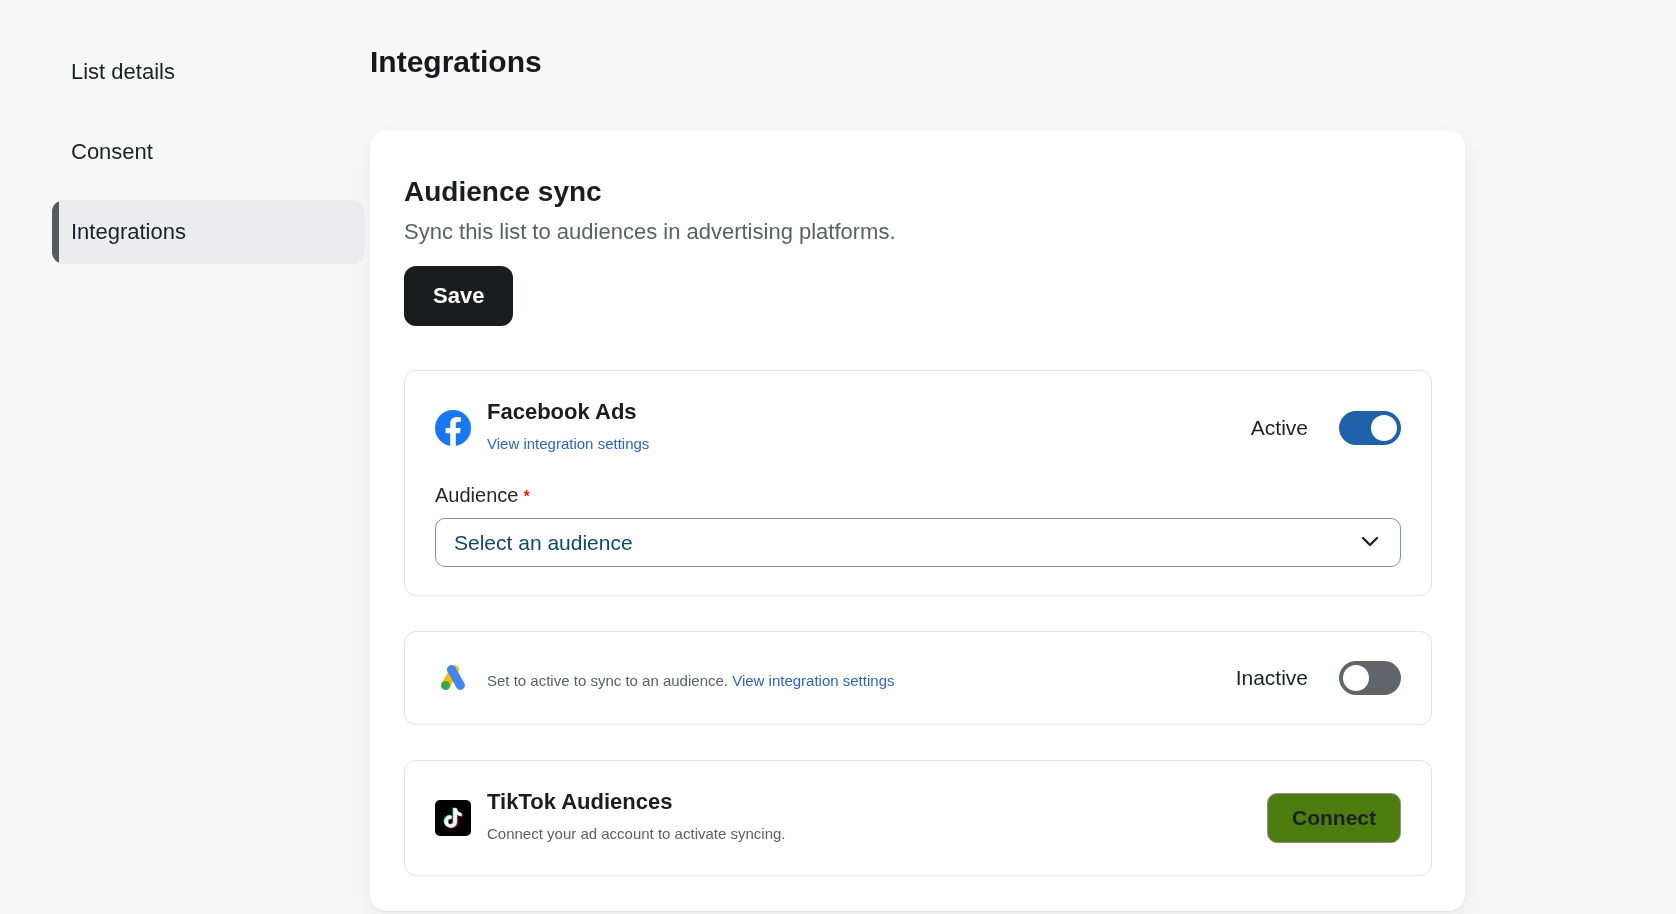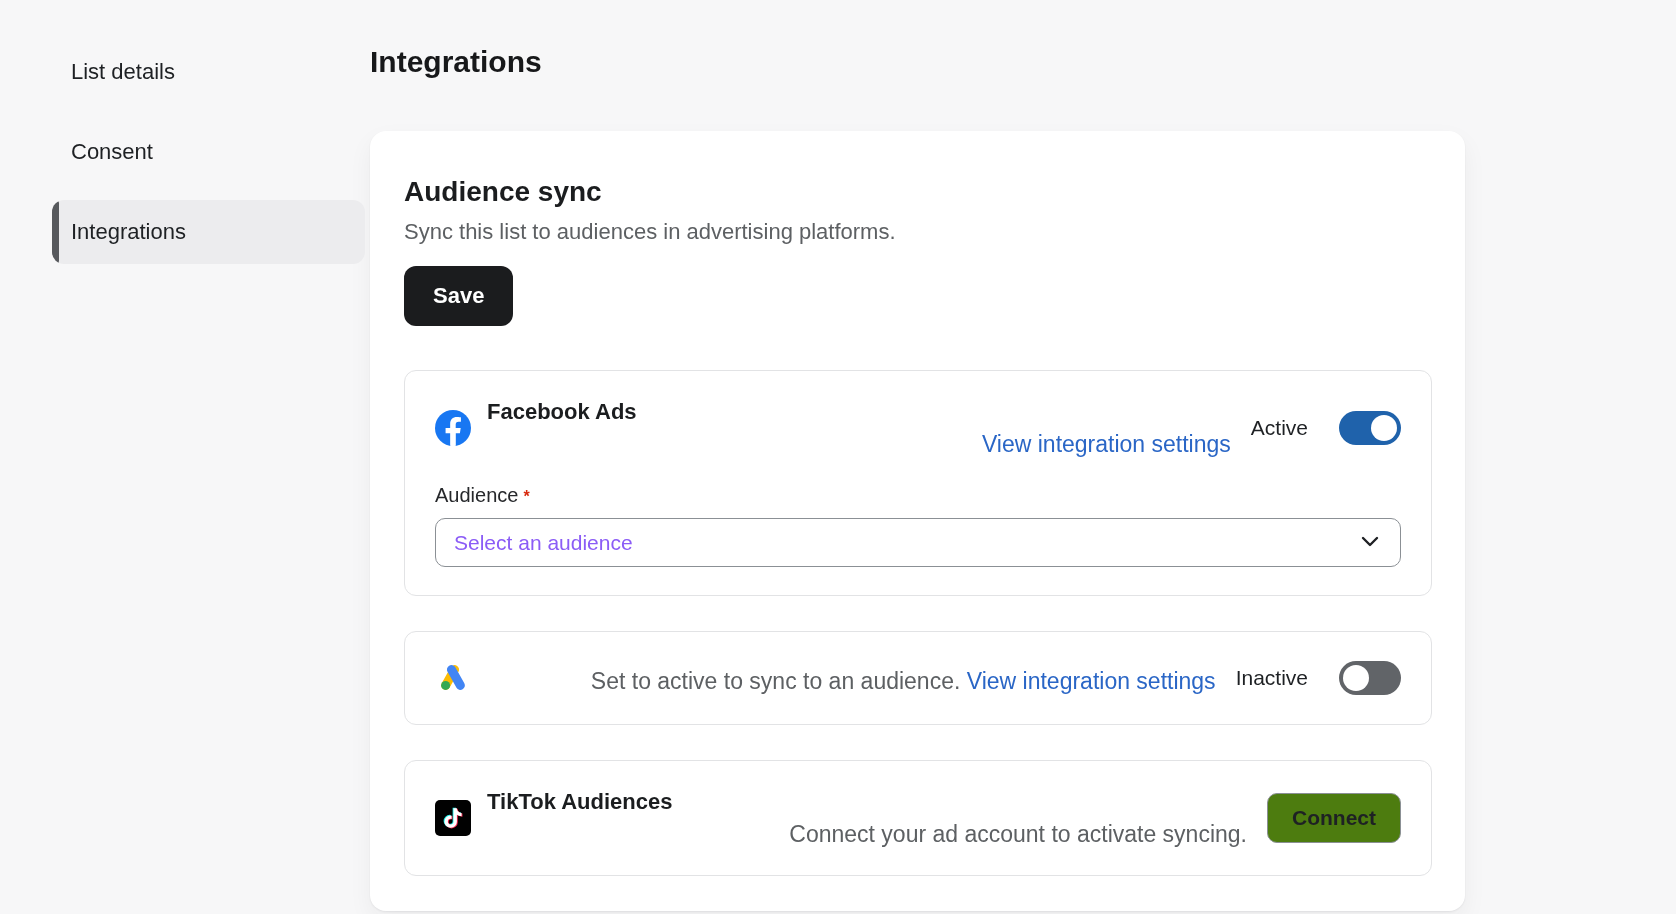--- a/index.html
+++ b/index.html
@@ -43,40 +43,40 @@
 
   .integration-card {
     border:1px solid #e2e3e5; border-radius:12px; margin-top:35px;
     padding:28px 30px;
   }
   .integration-card.first { margin-top:44px; }
   .int-row { display:flex; align-items:center; }
   .int-icon { flex:0 0 36px; width:36px; height:36px; margin-right:16px; }
   .int-titles { flex:1 1 auto; }
   .int-title { font-size:22px; font-weight:700; color:#1b1d1f; line-height:26px; }
-  .int-sub { margin-top:6px; font-size:23px; line-height:26px; color:#5d6063;text-align:right; }
+  .int-sub { margin-top:6px; font-size:15px; line-height:26px; color:#5d6063; }
   .link { color:#2a66c6; text-decoration:none; cursor:pointer; }
 
   .status-group { display:flex; align-items:center; gap:31px; margin-left:20px; }
   .status-label { font-size:21px; color:#1e2124; }
   .toggle { width:62px; height:34px; border-radius:17px; position:relative; cursor:pointer; border:none; }
   .toggle .knob { position:absolute; top:4px; width:26px; height:26px; border-radius:50%; background:#fff; }
   .toggle.on { background:#1f62ab; }
   .toggle.on .knob { right:4px; }
   .toggle.off { background:#616468; }
   .toggle.off .knob { left:4px; }
 
   .field { margin-top:27px; }
   .field-label { font-size:20px; color:#26282b; }
   .required { color:#d7290d; margin-left:5px; font-weight:700; }
   .select-box {
     margin-top:11px; height:49px; border:1.5px solid #8b9095; border-radius:10px;
     display:flex; align-items:center; padding:0 18px; background:#fff; cursor:pointer;
   }
-  .select-value { flex:1 1 auto; font-size:21px; color:#8b5cf6; }
+  .select-value { flex:1 1 auto; font-size:21px; color:#0c4a6e; }
   .select-box svg { flex:0 0 auto; }
 
   .connect-btn {
     background:#4d7c0f; border:1.5px solid #8b9095; border-radius:10px;
     height:50px; padding:0 24px; font-size:21px; font-weight:600; color:#1e2124;
     font-family:inherit; cursor:pointer; margin-left:20px;
   }
 
   .tiktok-badge {
     width:36px; height:36px; background:#010101; border-radius:5px;

